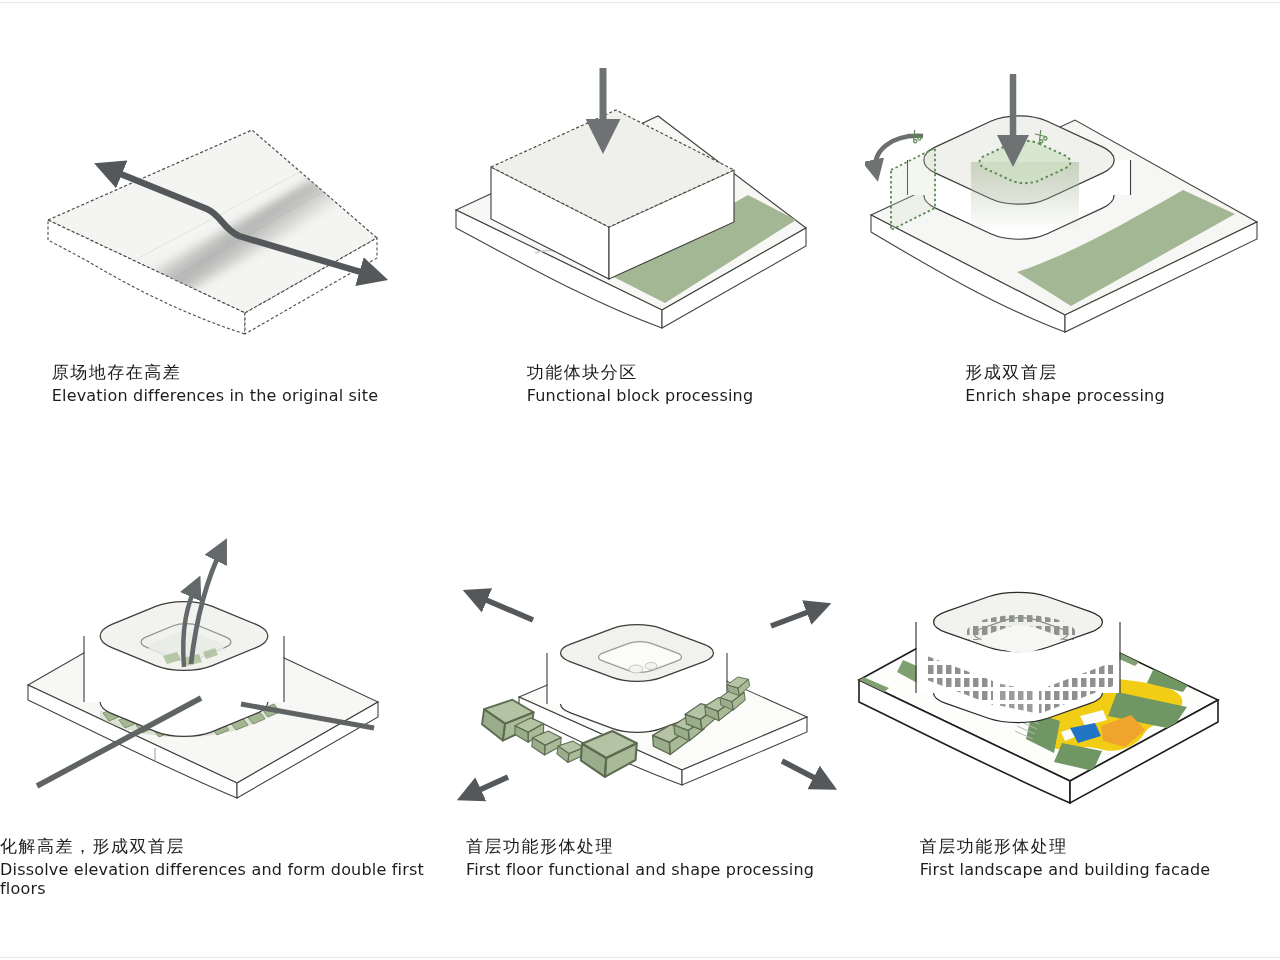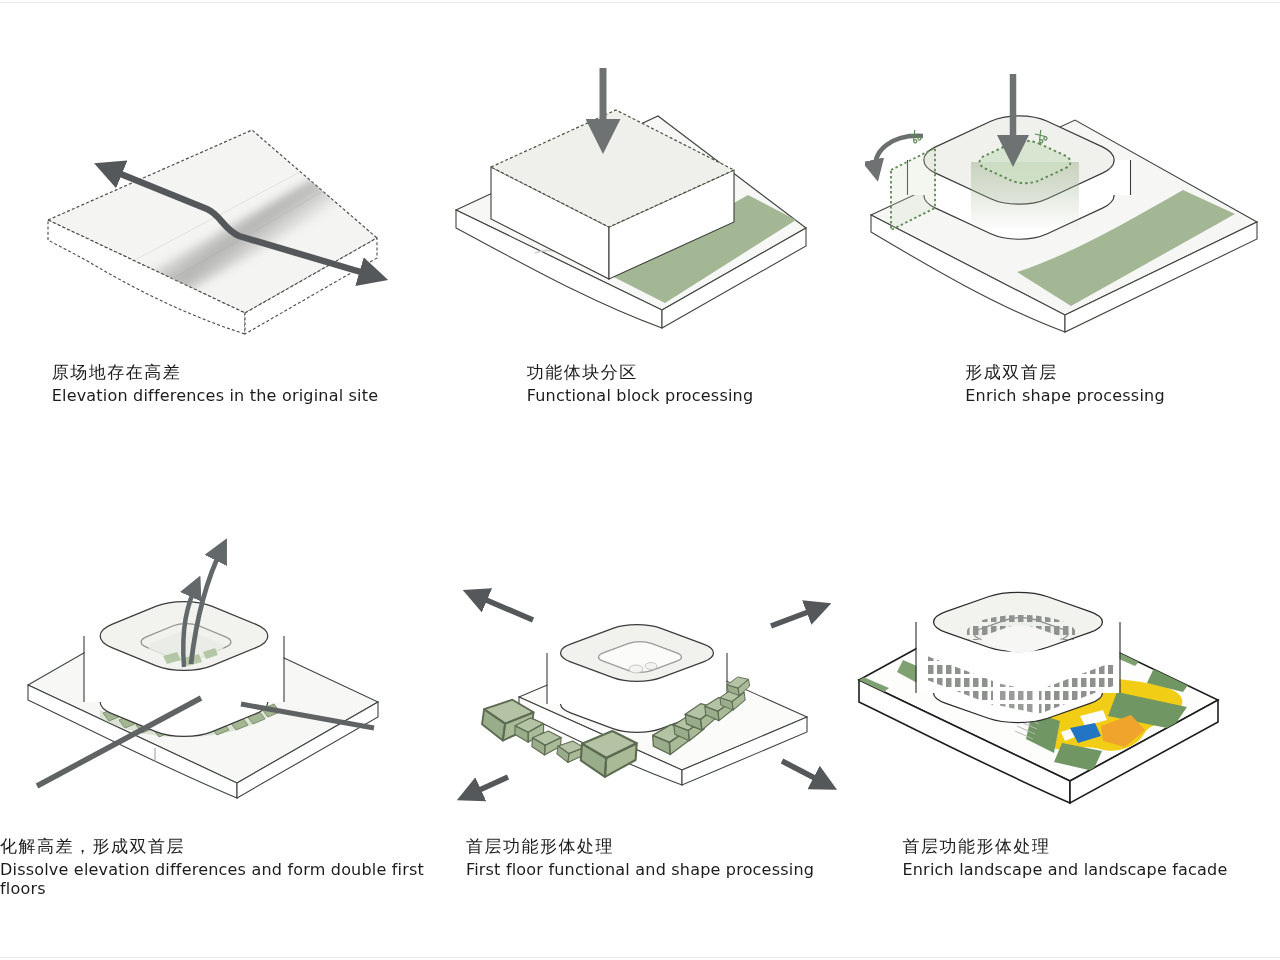--- a/index.html
+++ b/index.html
@@ -343,18 +343,18 @@
 
         <g>
           <polygon points="72,136 138,161 138,185 72,160" fill="url(#p6w)"></polygon>
           <polygon points="142,163 180,171 180,193 142,185" fill="url(#p6w)" opacity="0.9"></polygon>
           <polygon points="184,170 258,142 258,166 184,194" fill="url(#p6w)"></polygon>
         </g>
       </g>
     </svg>
     <figcaption>
       <div class="zh">首层功能形体处理</div>
-      <div class="en">Enrich landscape and landscape facade</div>
+      <div class="en">First landscape and building facade</div>
     </figcaption>
   </figure>
 
 </section>
 </main>
 
 </body></html>

